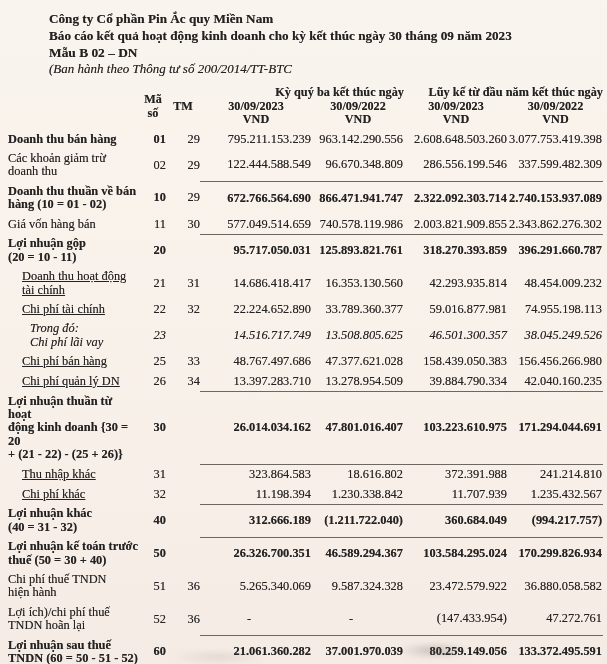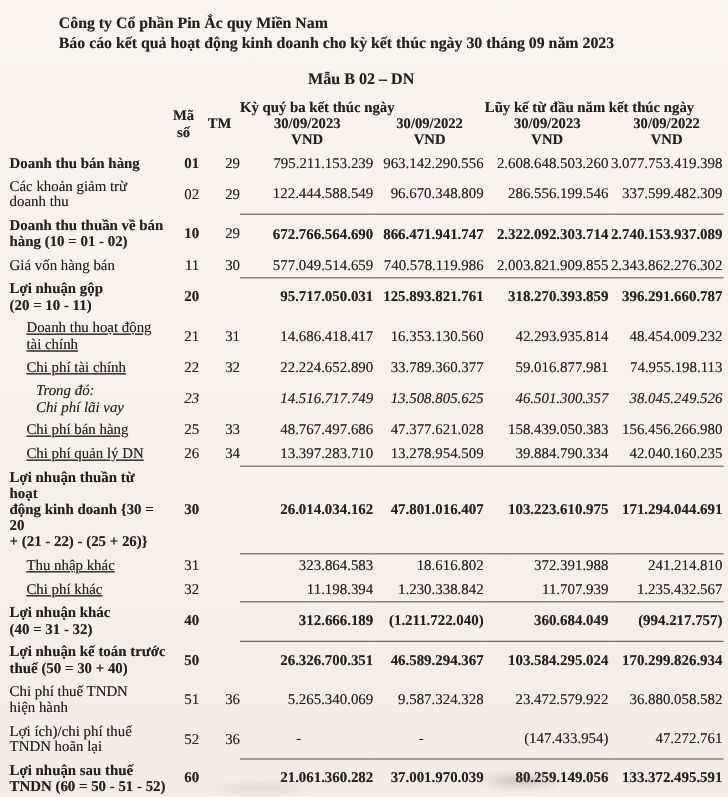--- a/index.html
+++ b/index.html
@@ -7,32 +7,32 @@
     width:607px;height:664px;position:relative;overflow:hidden;
     background:linear-gradient(180deg,#faf4ee 0%,#f8f1ea 55%,#f4ebe4 100%);
     font-family:"Liberation Serif","DejaVu Serif",serif;
     color:#232222;
   }
   .page *{box-sizing:border-box;}
   .txt{text-shadow:0 0 .45px rgba(40,30,25,.5);}
   .doc-header{padding:10px 54px 0 49px;}
   .company{font-weight:bold;font-size:13.2px;line-height:17px;}
   .report-title{font-weight:bold;font-size:13.2px;line-height:17px;}
-  .form-block{text-align:center;margin-top:13px;font-family:Liberation Serif, serif;}
+  .form-block{text-align:left;margin-top:0;font-family:Liberation Serif, serif;}
   .form-code{font-weight:bold;font-size:13.4px;line-height:17px;}
   .issued{font-style:italic;font-size:13px;line-height:16px;}
   table.report{
     border-collapse:collapse;table-layout:fixed;
     margin:7px 4px 0 8px;width:595px;
     font-size:12.4px;
   }
   col.c-lbl{width:132px;} col.c-code{width:26px;} col.c-tm{width:34px;}
   col.c-v1{width:112px;} col.c-v2{width:92px;} col.c-v3{width:104px;} col.c-v4{width:95px;}
   thead th{font-weight:bold;padding:0;vertical-align:middle;line-height:13.5px;font-size:12.3px;}
-  th.grp{text-align:left;padding-top:2px;}
+  th.grp{text-align:right;padding-top:2px;}
   th.dateh{text-align:center;font-size:12.2px;padding-bottom:3px;}
   th.codeh,th.tmh{text-align:center;font-size:12.2px;}
   .pre{white-space:pre-line;}
   tbody td{padding:3px 0;vertical-align:middle;line-height:13.4px;}
   td.c-label{padding-right:2px;}
   td.c-label.ind1{padding-left:14px;text-decoration:underline;}
   td.c-label.ind2{padding-left:22px;}
   td.c-code,td.c-tm{text-align:right;}
   td.c-val{text-align:right;padding-right:1px;}
   td.c-val.ctr{text-align:center;padding-right:14px;}
@@ -49,20 +49,21 @@
 </head>
 <body>
 
 <div class="page">
 
   <div class="doc-header">
     <div class="company txt">Công ty Cổ phần Pin Ắc quy Miền Nam</div>
     <div class="report-title txt">Báo cáo kết quả hoạt động kinh doanh cho kỳ kết thúc ngày 30 tháng 09 năm 2023</div>
     <div class="form-block">
       <div class="form-code txt">Mẫu B 02 – DN</div>
+      <div class="issued txt">(Ban hành theo Thông tư số 200/2014/TT-BTC</div>
     </div>
   </div>
 
   <table class="report txt">
     <colgroup>
       <col class="c-lbl">
         <col class="c-code">
         <col class="c-tm">
       <col class="c-v1">
         <col class="c-v2">

